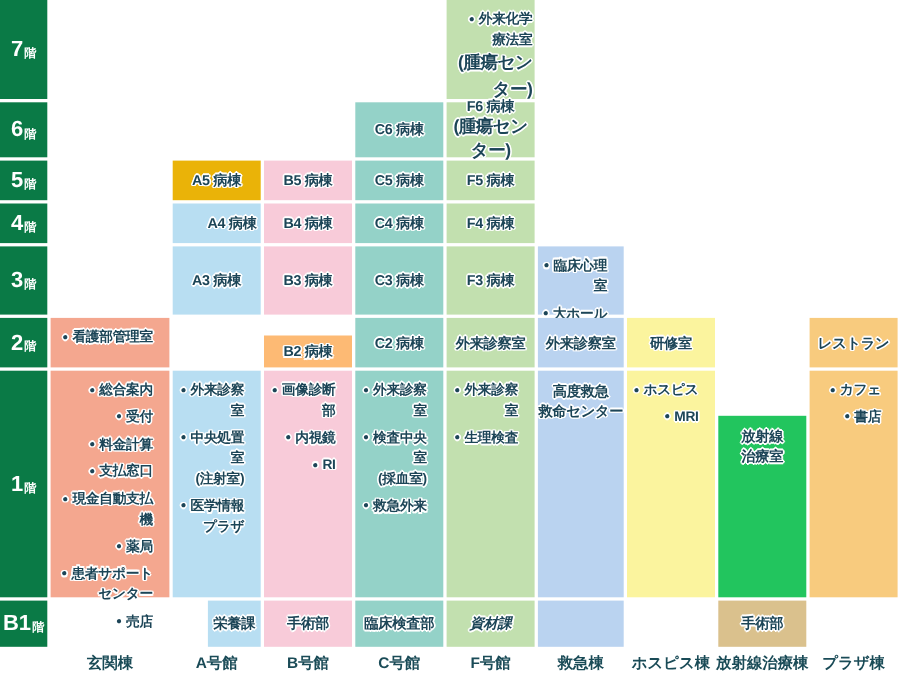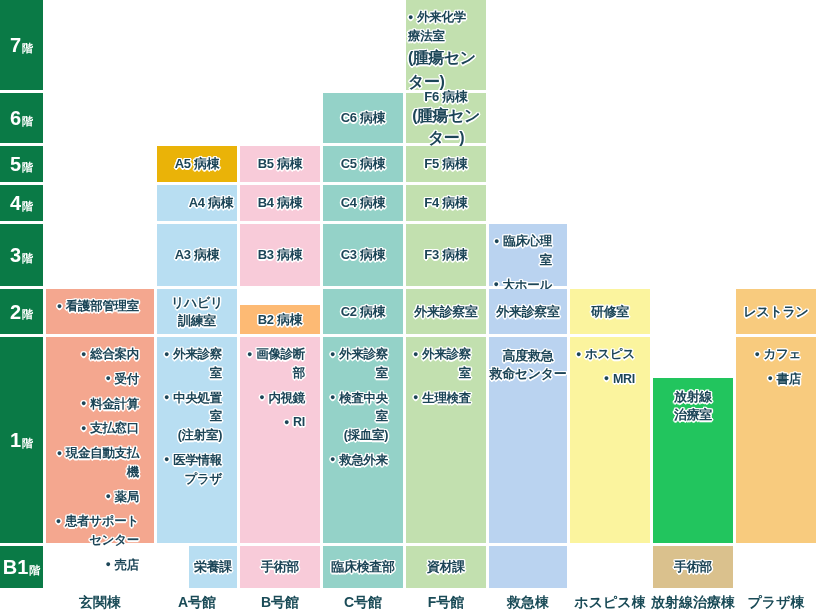--- a/index.html
+++ b/index.html
@@ -35,21 +35,21 @@
       -1px -1px 0 #fff, 0 -1.5px 0 #fff, 1px -1px 0 #fff,
       -1.5px 0 0 #fff, 1.5px 0 0 #fff,
       -1px 1px 0 #fff, 0 1.5px 0 #fff, 1px 1px 0 #fff;
   }
   .cell.label{
     display:flex;flex-direction:column;align-items:center;justify-content:center;
     text-align:center;line-height:1.35;font-size:13px;
   }
   .cell.label.vtop{justify-content:flex-start;padding-top:10px;}
   .cell.rooms, .cell.rooms-center{padding:8px 15px 6px 4px;text-align:right;}
-  .cell.rooms-center{text-align:left;padding:8px 2px 6px 2px;}
+  .cell.rooms-center{text-align:right;padding:8px 2px 6px 2px;}
   .citem{margin-bottom:6px;line-height:1.5;}
   .citem:last-child{margin-bottom:0;}
   .rline{display:block;}
   .cell.rooms .rline.cont{padding-left:15px;}
   .cell.rooms-center .rline.cont{padding-left:0;}
   .bullet{
     display:inline-block;font-size:9px;vertical-align:1.5px;margin-right:4px;
   }
   .lline.sm, .rline.sm{font-size:16px;letter-spacing:-0.5px;}
   .bldg-label{
@@ -154,24 +154,20 @@
       </div>
       <div class="citem">
         <div class="rline first"><span class="bullet">●</span><span>大ホール</span></div>
       </div>
     </div>
     <div class="cell rooms" style="background: rgb(244, 167, 143); grid-area: 6 / 2;">
       <div class="citem">
         <div class="rline first"><span class="bullet">●</span><span>看護部管理室</span></div>
       </div>
     </div>
-    <div class="cell label" style="background: rgb(184, 222, 242); grid-area: 6 / 3;">
-      <div class="lline">リハビリ</div>
-      <div class="lline">訓練室</div>
-    </div>
     <div class="cell label" style="background: #fdba74; grid-area: 6 / 4; margin-top: 16px;">
       <div class="lline">B2 病棟</div>
     </div>
     <div class="cell label" style="background: rgb(148, 210, 200); grid-area: 6 / 5;">
       <div class="lline">C2 病棟</div>
     </div>
     <div class="cell label" style="background: rgb(194, 224, 175); grid-area: 6 / 6;">
       <div class="lline">外来診察室</div>
     </div>
     <div class="cell label" style="background: rgb(186, 211, 240); grid-area: 6 / 7;">
@@ -280,21 +276,21 @@
     </div>
     <div class="cell label" style="background: rgb(184, 222, 242); grid-area: 8 / 3; margin-left: 32px;">
       <div class="lline">栄養課</div>
     </div>
     <div class="cell label" style="background: rgb(248, 203, 217); grid-area: 8 / 4;">
       <div class="lline">手術部</div>
     </div>
     <div class="cell label" style="background: rgb(148, 210, 200); grid-area: 8 / 5;">
       <div class="lline">臨床検査部</div>
     </div>
-    <div class="cell label" style="background: rgb(194, 224, 175); grid-area: 8 / 6;">
+    <div class="cell label" style="background: rgb(194, 224, 175); grid-area: 8 / 6; font-style: italic;">
       <div class="lline">資材課</div>
     </div>
     <div class="cell empty" style="background: rgb(186, 211, 240); grid-area: 8 / 7;"></div>
     <div class="cell label" style="background: rgb(218, 193, 141); grid-area: 8 / 9;">
       <div class="lline">手術部</div>
     </div>
     <div class="bldg-label" style="grid-area: 9 / 2;">玄関棟</div>
     <div class="bldg-label" style="grid-area: 9 / 3;">A号館</div>
     <div class="bldg-label" style="grid-area: 9 / 4;">B号館</div>
     <div class="bldg-label" style="grid-area: 9 / 5;">C号館</div>

